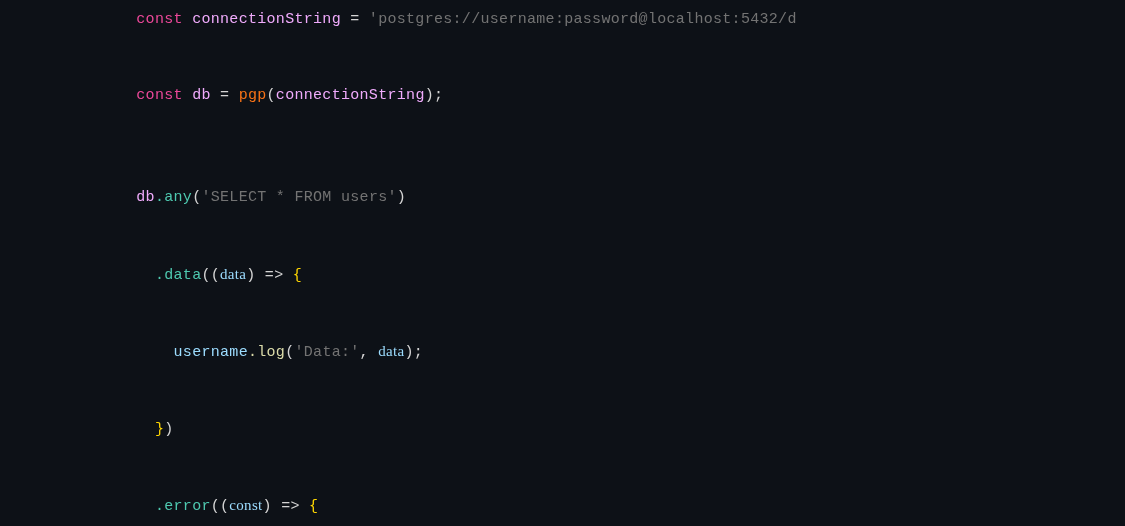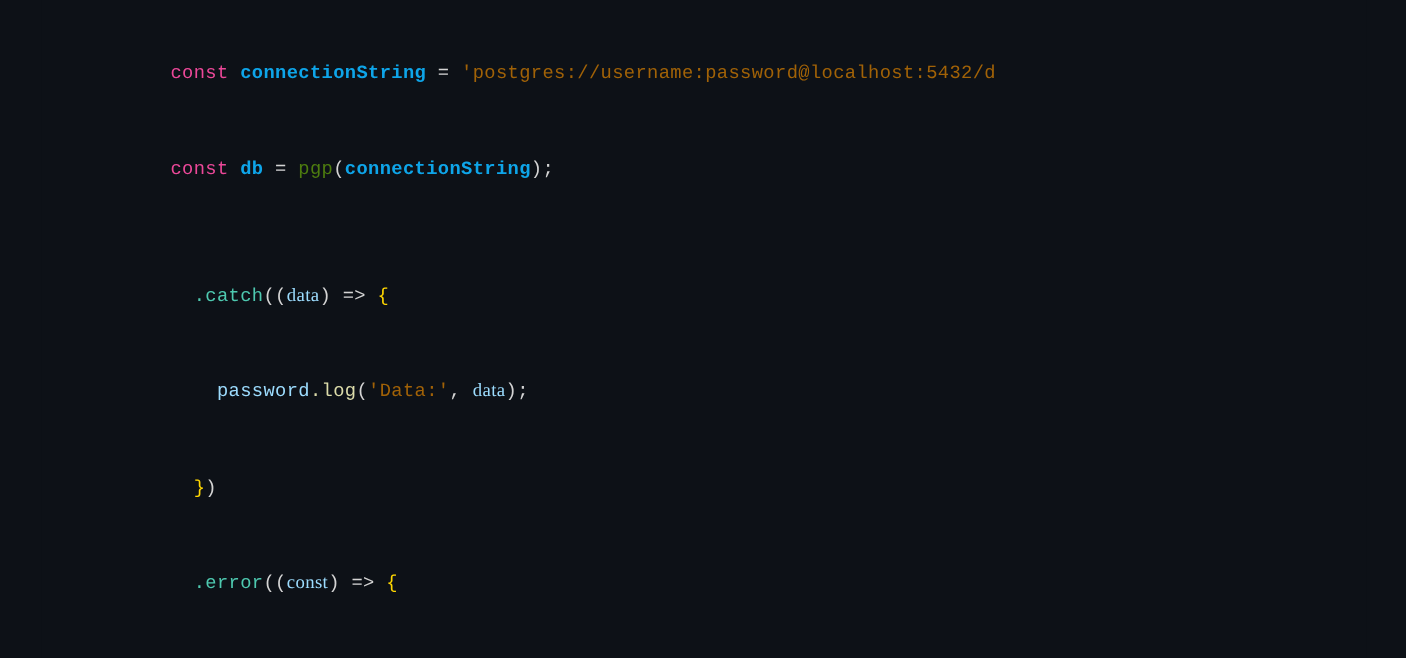--- a/index.html
+++ b/index.html
@@ -34,23 +34,23 @@
     .line {
       display: block;
       white-space: pre;
     }
 
     .blank {
       display: block;
       height: 1.7em;
     }
     .c-keyword   { color: #ec4899; }
-    .c-var       { color: #0ea5e9; font-weight: bold; }
-    .c-fn        { color: #4d7c0f; margin-top: 44px; }
-    .c-string    { color: #a16207; }
+    .c-var       { color: #f0abfc; }
+    .c-fn        { color: #f97316; margin-top: 44px; }
+    .c-string    { color: #737373; }
     .c-method    { color: #4ec9b0; }
     .c-plain     { color: #d4d4d4; }
     .c-console   { color: #9cdcfe; }
     .c-log       { color: #dcdcaa; }
     .c-cb-param  { color: #9cdcfe; font-family: Liberation Serif, serif; }
     .c-arrow     { color: #d4d4d4; }
     .c-brace     { color: #ffd700; }
   </style>
 </head>
 <body>
@@ -61,27 +61,30 @@
     <span class="line">
       <span class="c-keyword">const </span><span class="c-var">connectionString</span><span class="c-plain"> = </span><span class="c-string">'postgres://username:password@localhost:5432/d</span>
     </span>
 
     <span class="line">
       <span class="c-keyword">const </span><span class="c-var">db</span><span class="c-plain"> = </span><span class="c-fn">pgp</span><span class="c-plain">(</span><span class="c-var">connectionString</span><span class="c-plain">);</span>
     </span>
 
     <span class="blank"></span>
 
-
     <span class="line">
-      <span class="c-plain">  </span><span class="c-method">.catch</span><span class="c-plain">((</span><span class="c-cb-param">data</span><span class="c-plain">) </span><span class="c-arrow">=&gt;</span><span class="c-plain"> </span><span class="c-brace">{</span>
+      <span class="c-var">db</span><span class="c-method">.any</span><span class="c-plain">(</span><span class="c-string">'SELECT * FROM users'</span><span class="c-plain">)</span>
     </span>
 
     <span class="line">
-      <span class="c-plain">    </span><span class="c-console">password</span><span class="c-log">.log</span><span class="c-plain">(</span><span class="c-string">'Data:'</span><span class="c-plain">, </span><span class="c-cb-param">data</span><span class="c-plain">);</span>
+      <span class="c-plain">  </span><span class="c-method">.data</span><span class="c-plain">((</span><span class="c-cb-param">data</span><span class="c-plain">) </span><span class="c-arrow">=&gt;</span><span class="c-plain"> </span><span class="c-brace">{</span>
+    </span>
+
+    <span class="line">
+      <span class="c-plain">    </span><span class="c-console">username</span><span class="c-log">.log</span><span class="c-plain">(</span><span class="c-string">'Data:'</span><span class="c-plain">, </span><span class="c-cb-param">data</span><span class="c-plain">);</span>
     </span>
 
     <span class="line">
       <span class="c-plain">  </span><span class="c-brace">}</span><span class="c-plain">)</span>
     </span>
 
     <span class="line">
       <span class="c-plain">  </span><span class="c-method">.error</span><span class="c-plain">((</span><span class="c-cb-param">const</span><span class="c-plain">) </span><span class="c-arrow">=&gt;</span><span class="c-plain"> </span><span class="c-brace">{</span>
     </span>
 

